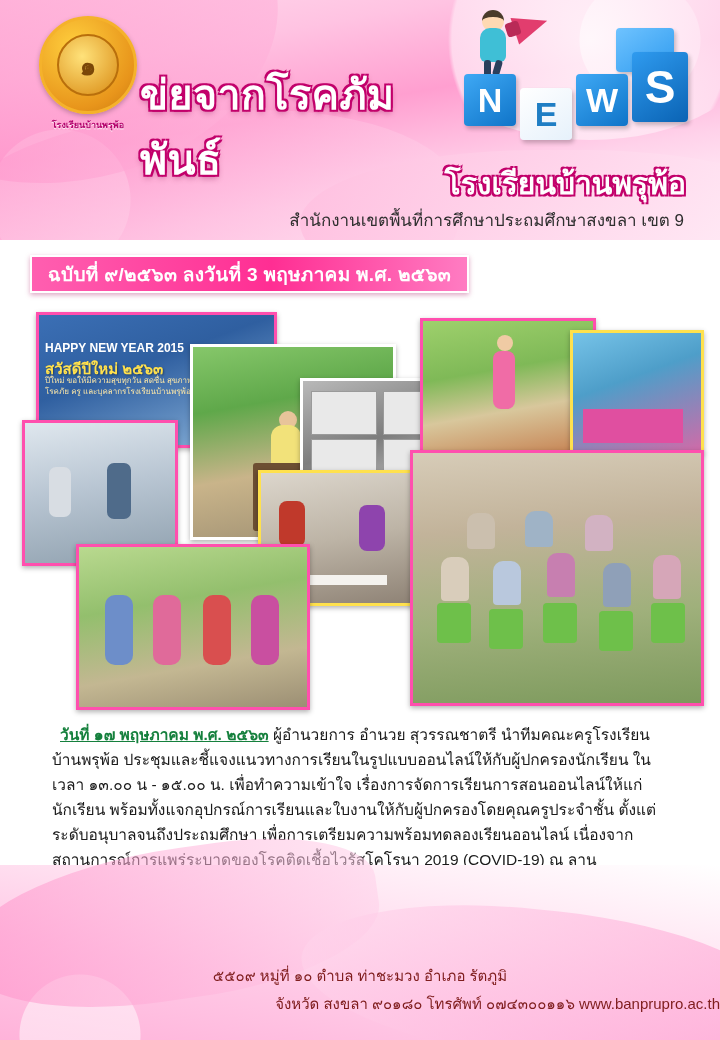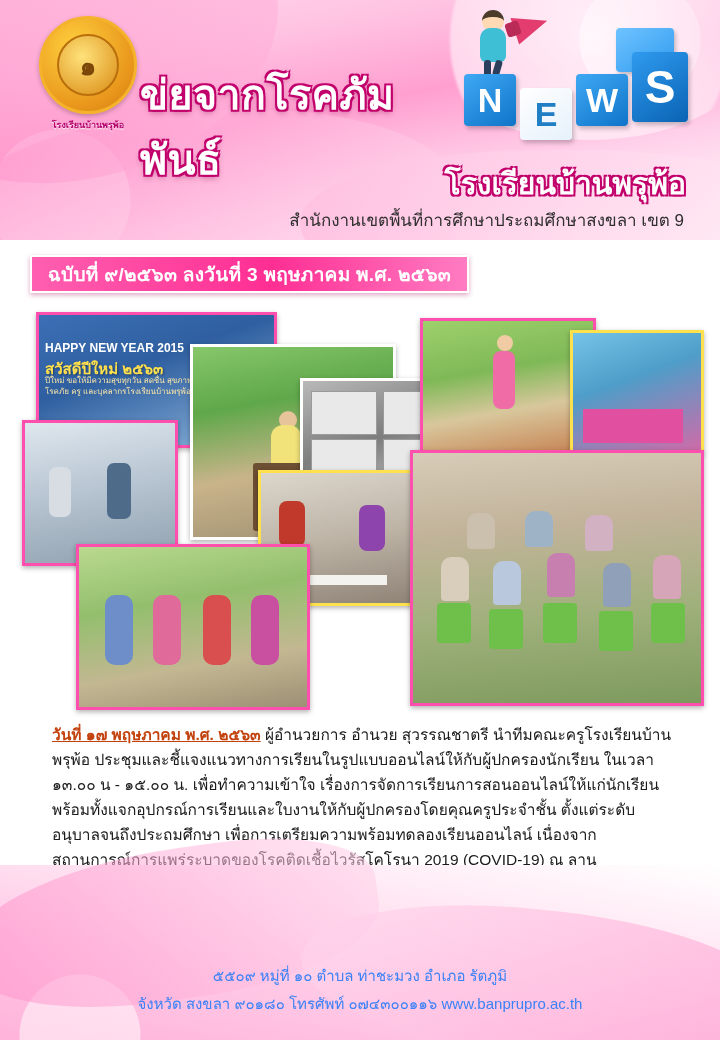--- a/index.html
+++ b/index.html
@@ -159,21 +159,21 @@
       background:linear-gradient(175deg,#d7ccb8 0%,#c2b39a 30%,#9fb07b 65%,#7d9a5d 100%);}
   .p9 .chair{position:absolute;width:34px;height:40px;background:#6ec04a;border-radius:4px;}
   .p9 .pers{position:absolute;width:28px;height:44px;border-radius:10px 10px 4px 4px;}
 
   
   .body-text{
     position:absolute;left:52px;top:722px;width:620px;
     font-size:15.5px;line-height:25px;color:#1b1b1b;
     text-align:left;
   }
-  .body-text .hl{color:#c2410c;font-weight:bold;text-decoration:underline;}
+  .body-text .hl{color:#15803d;font-weight:bold;text-decoration:underline;margin-left:8px;}
   .body-text p{margin:0;text-indent:0;}
 
   
   .footer-wave{
     position:absolute;left:0;bottom:0;width:720px;height:175px;
     background:
       radial-gradient(circle at 80px 170px, rgba(255,255,255,.5) 0 60px, rgba(255,255,255,0) 61px),
       linear-gradient(10deg,#ffb3da 0%,#ffc9e6 35%,#ffe4f2 65%,#ffffff 100%);
   }
   .footer-wave:before{
@@ -181,23 +181,23 @@
     background:linear-gradient(90deg,#ff8fc8,#ffd0e9);opacity:.55;
     border-radius:60% 40% 50% 50%;transform:rotate(-8deg);
   }
   .footer-wave:after{
     content:"";position:absolute;right:-60px;bottom:-20px;width:480px;height:150px;
     background:linear-gradient(90deg,#ffd5ec,#ff93cb);opacity:.5;
     border-radius:50% 50% 45% 55%;transform:rotate(6deg);
   }
   .footer-text{
     position:absolute;left:0;right:0;bottom:22px;text-align:center;
-    font-size:15px;line-height:28px;color:#3b82f6;margin-top:16px;
-  }
-  .footer-text .l2{white-space:nowrap;}
+    font-size:15px;line-height:28px;color:#7f1d1d;margin-top:16px;
+  }
+  .footer-text .l2{white-space:nowrap;text-align:right;}
 </style>
 </head>
 <body>
 
 <div class="page">
 
   <div class="header">
     <div class="hdr-swirl sw1"></div>
     <div class="hdr-swirl sw2"></div>
     <div class="hdr-swirl sw3"></div>

